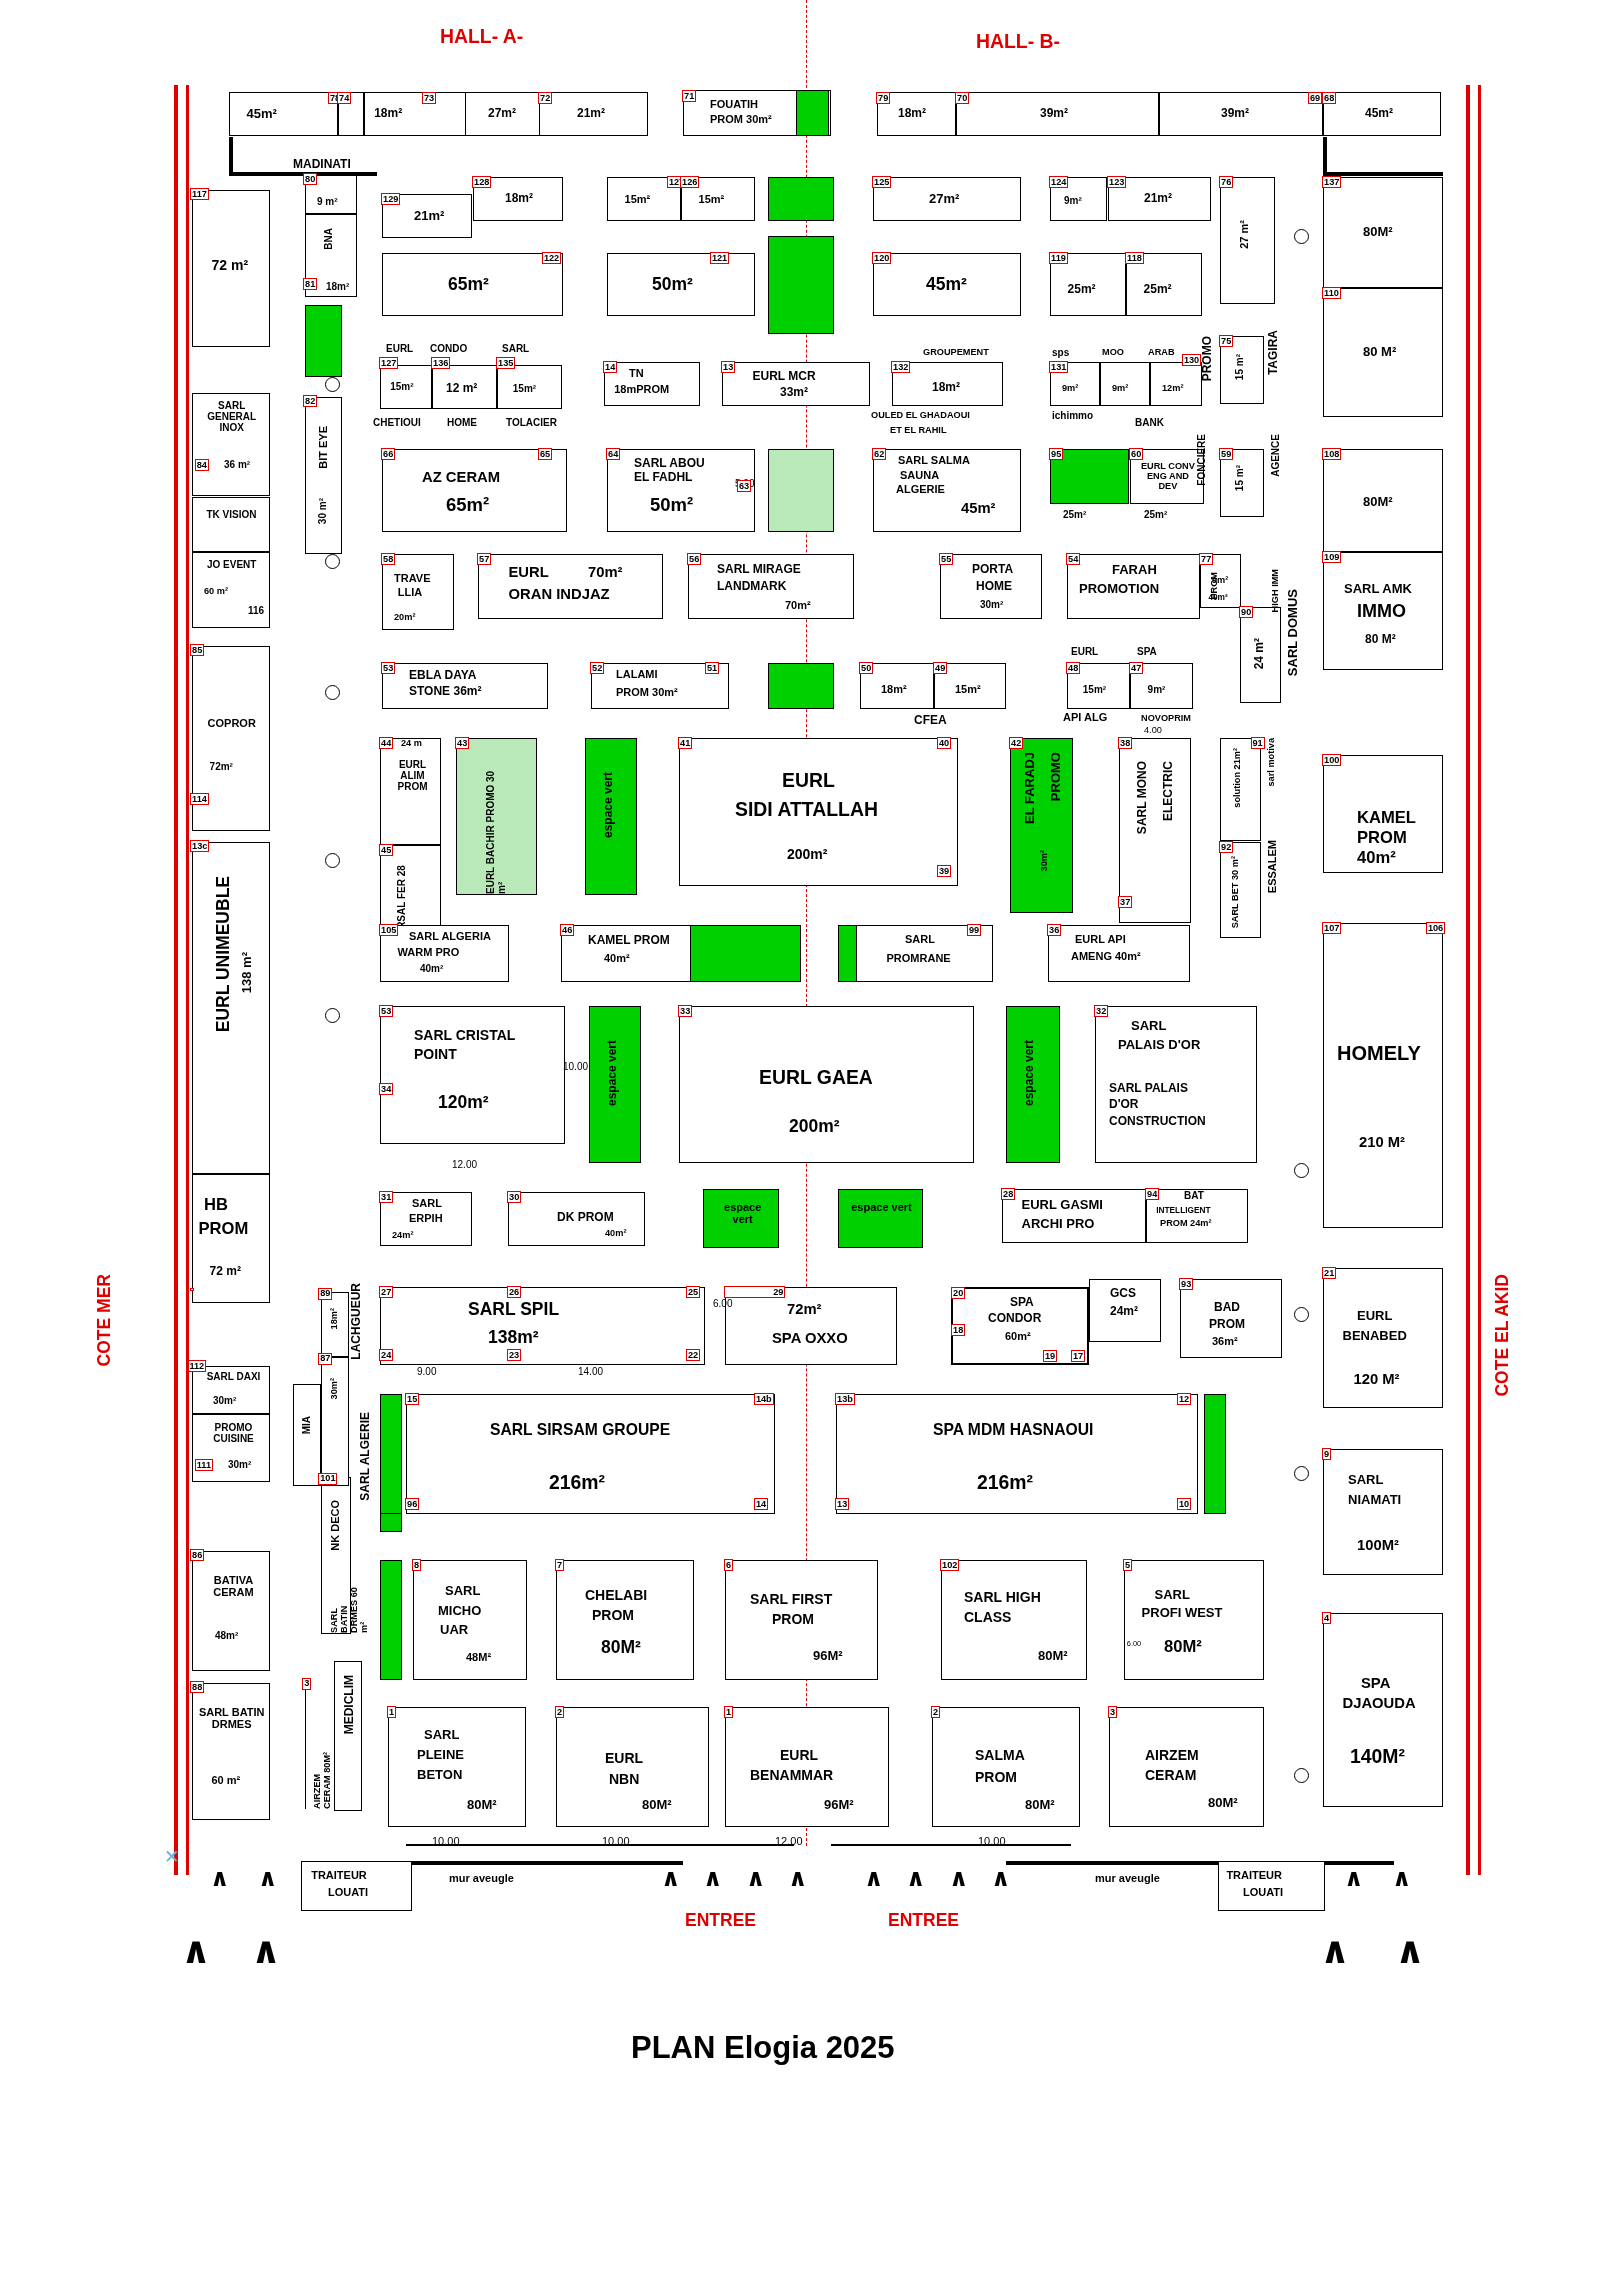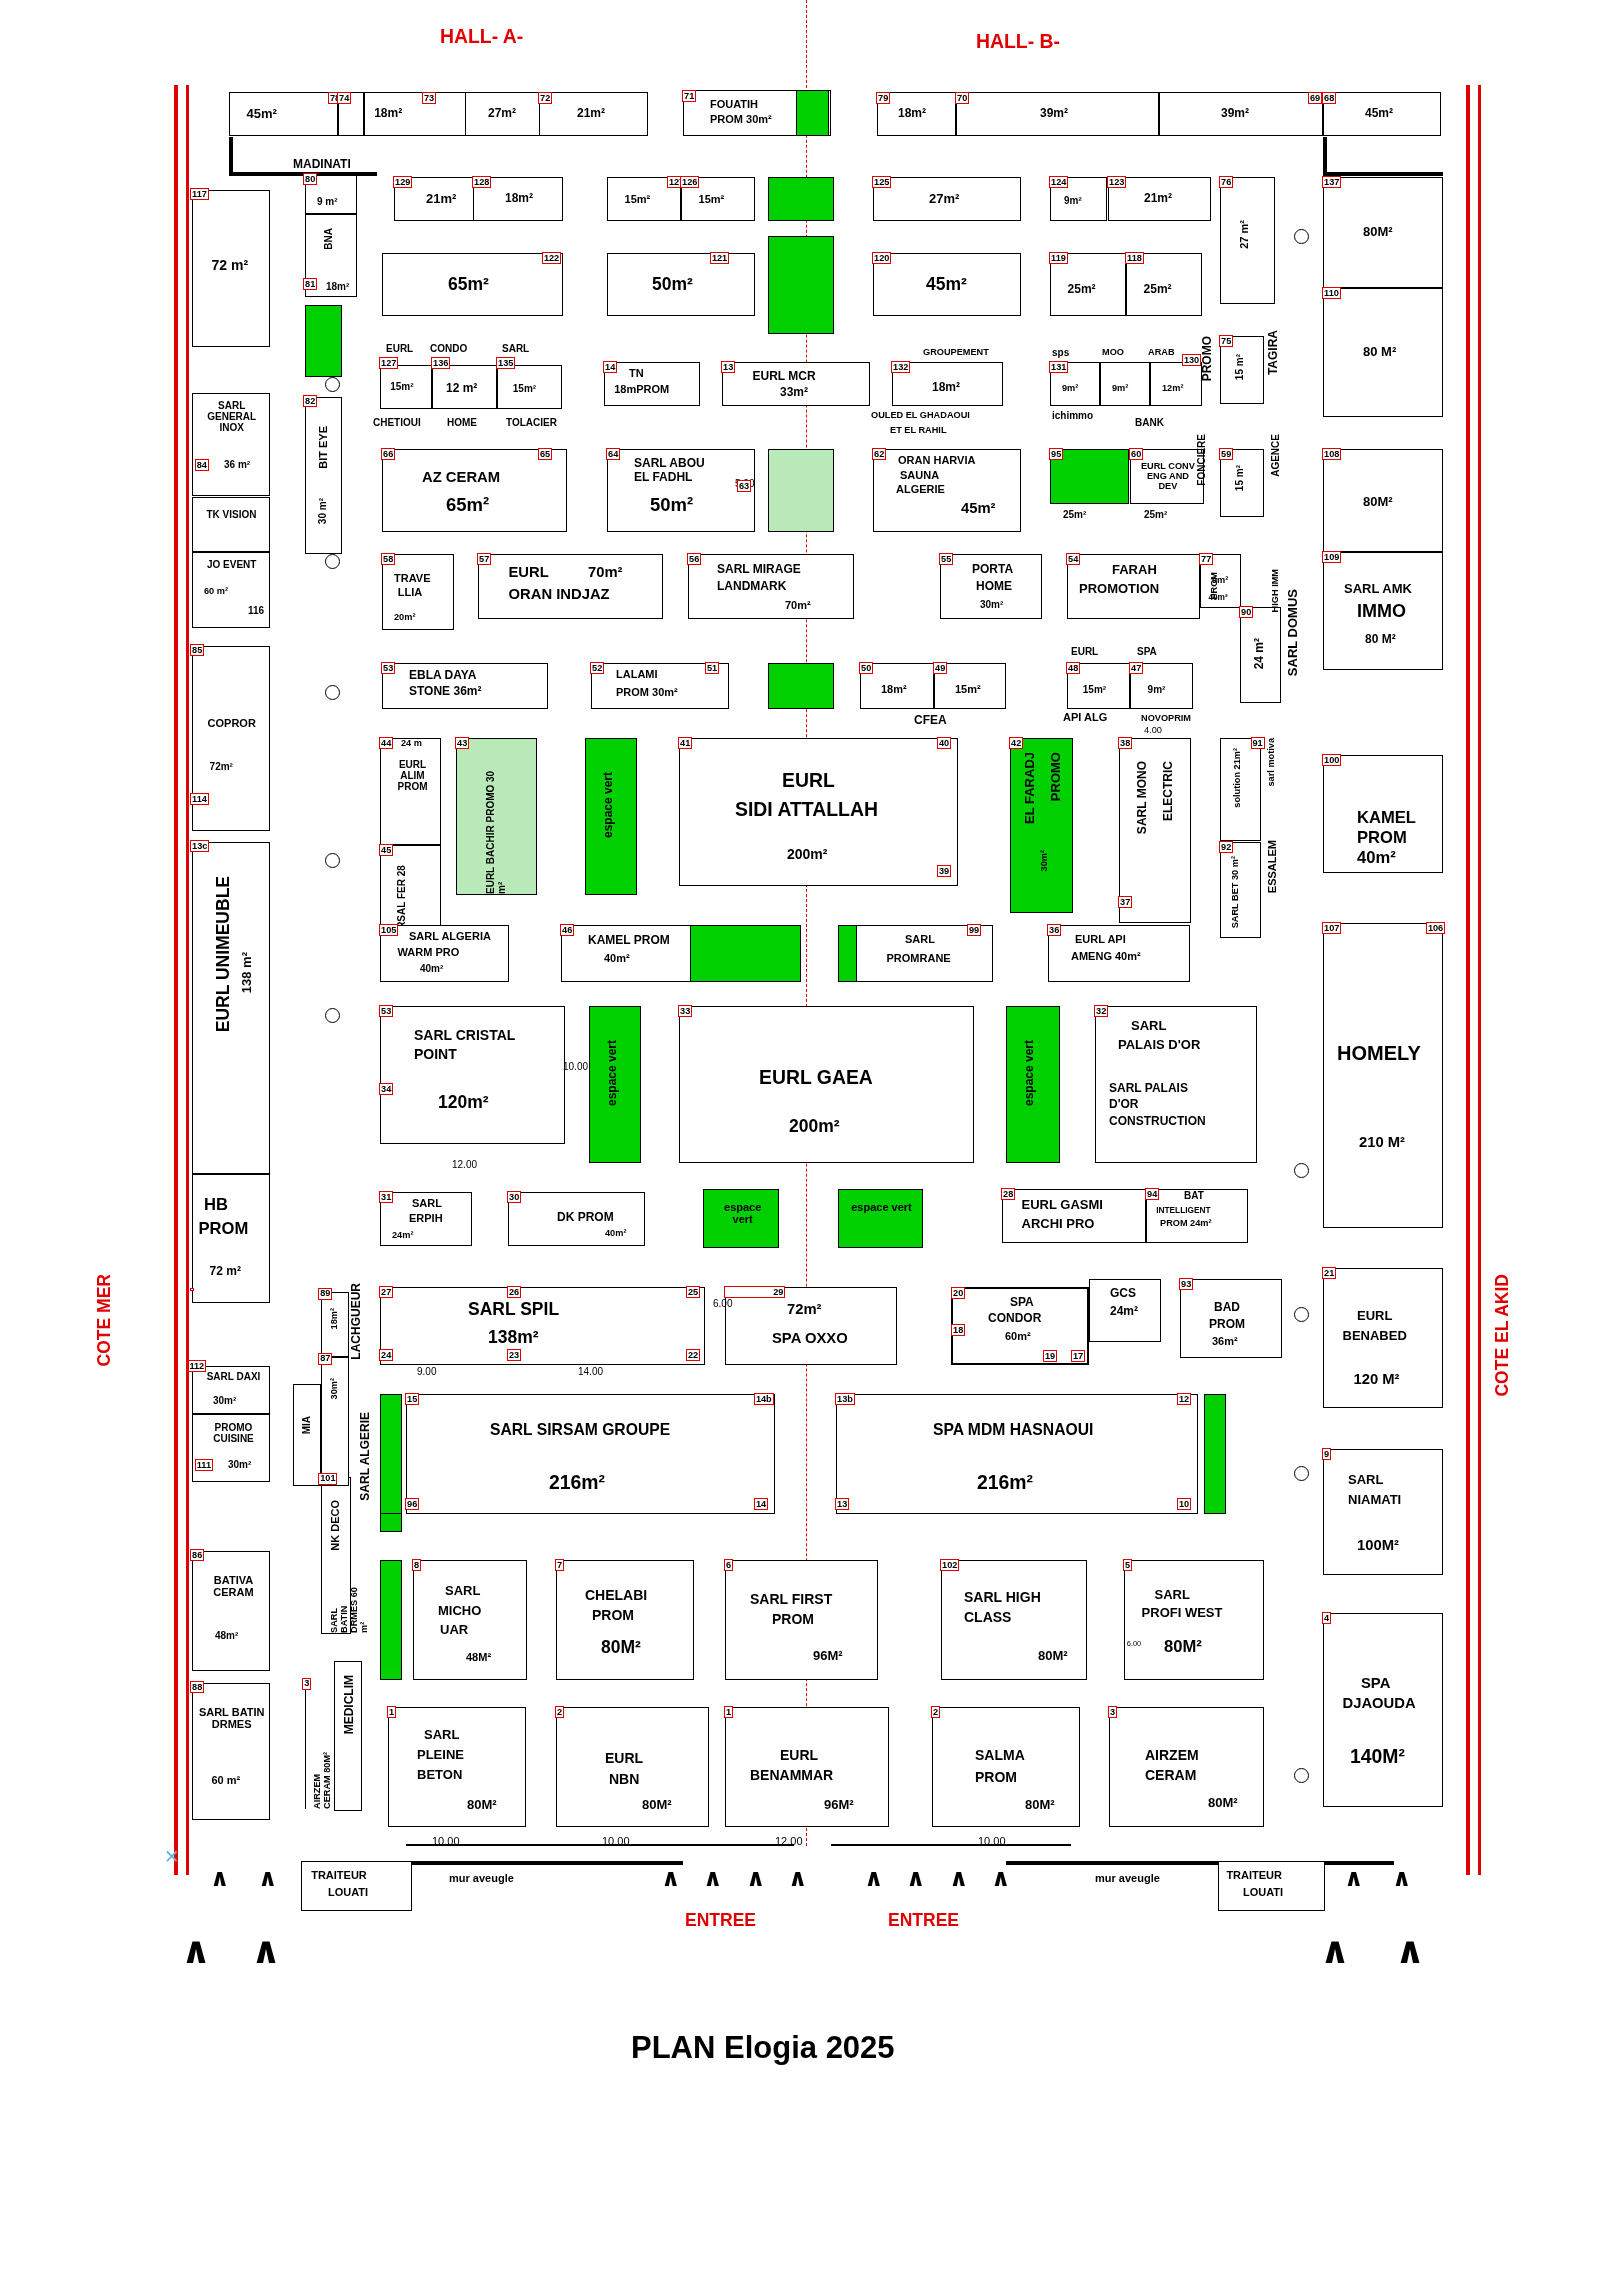--- a/index.html
+++ b/index.html
@@ -193,21 +193,21 @@
   <div class="abs plain" style="left:321px;top:1292px;width:28px;height:65px;">
     <div class="num" style="left:-3.7px;top:-5.5px;">89</div>
     <div class="rot" style="position:absolute;left:7.4px;top:14.8px;font-size:9.2px;font-weight:bold;">18m²</div>
   </div>
   <div class="txt rot" style="left:349px;top:1283px;font-size:12px;font-weight:bold;">LACHGUEUR</div>
   <div class="txt rot" style="left:358px;top:1412px;font-size:12px;font-weight:bold;">SARL ALGERIE</div>
 
   <div class="abs green" style="left:380px;top:1560px;width:22px;height:120px;"></div>
   <div class="abs green" style="left:380px;top:1412px;width:22px;height:120px;"></div>
 
-  <div class="abs plain" style="left:382px;top:177px;width:90px;height:44px;margin-left:12px;">
+  <div class="abs plain" style="left:382px;top:194px;width:90px;height:44px;">
     <div class="num" style="left:-1.8px;top:-1.8px;">129</div>
     <div style="position:absolute;left:31px;top:13px;font-size:13px;font-weight:bold;">21m²</div>
   </div>
   <div class="abs plain" style="left:473px;top:177px;width:90px;height:44px;">
     <div class="num" style="left:-1.8px;top:-1.8px;">128</div>
     <div style="position:absolute;left:31px;top:13px;font-size:12px;font-weight:bold;">18m²</div>
   </div>
   <div class="abs plain" style="left:607px;top:177px;width:74px;height:44px;">
     <div class="num" style="left:59px;top:-1.8px;">127</div>
     <div style="position:absolute;left:16.6px;top:14.8px;font-size:11px;font-weight:bold;">15m²</div>
@@ -339,21 +339,21 @@
     <div class="num" style="left:-1.8px;top:-1.8px;">64</div>
     <div class="num" style="left:129px;top:-1.8px;margin-top:32px;">63</div>
     <div style="position:absolute;left:26px;top:5.5px;font-size:12px;font-weight:bold;">SARL ABOU</div>
     <div style="position:absolute;left:26px;top:20px;font-size:12px;font-weight:bold;">EL FADHL</div>
     <div style="position:absolute;left:42px;top:44px;font-size:18.5px;font-weight:bold;">50m²</div>
   </div>
   <div class="abs greenlite" style="left:768px;top:449px;width:66px;height:83px;"></div>
   <div class="txt" style="left:735px;top:478px;font-size:10px;">5.00</div>
   <div class="abs plain" style="left:873px;top:449px;width:148px;height:83px;">
     <div class="num" style="left:-1.8px;top:-1.8px;">62</div>
-    <div style="position:absolute;left:24px;top:3.7px;font-size:11px;font-weight:bold;">ORAN HARVIA</div>
+    <div style="position:absolute;left:24px;top:3.7px;font-size:11px;font-weight:bold;">SARL SALMA</div>
     <div style="position:absolute;left:26px;top:18.5px;font-size:11px;font-weight:bold;">SAUNA</div>
     <div style="position:absolute;left:22px;top:33px;font-size:11px;font-weight:bold;">ALGERIE</div>
     <div style="position:absolute;left:87px;top:50px;font-size:14.8px;font-weight:bold;">45m²</div>
   </div>
   <div class="abs green" style="left:1050px;top:449px;width:79px;height:55px;">
     <div class="num" style="left:-1.8px;top:-1.8px;">95</div>
   </div>
   <div class="abs plain" style="left:1130px;top:449px;width:74px;height:55px;">
     <div class="num" style="left:-1.8px;top:-1.8px;">60</div>
     <div style="position:absolute;left:7.4px;top:11px;font-size:9.2px;font-weight:bold;width:59px;text-align:center;">EURL CONV ENG AND DEV</div>

